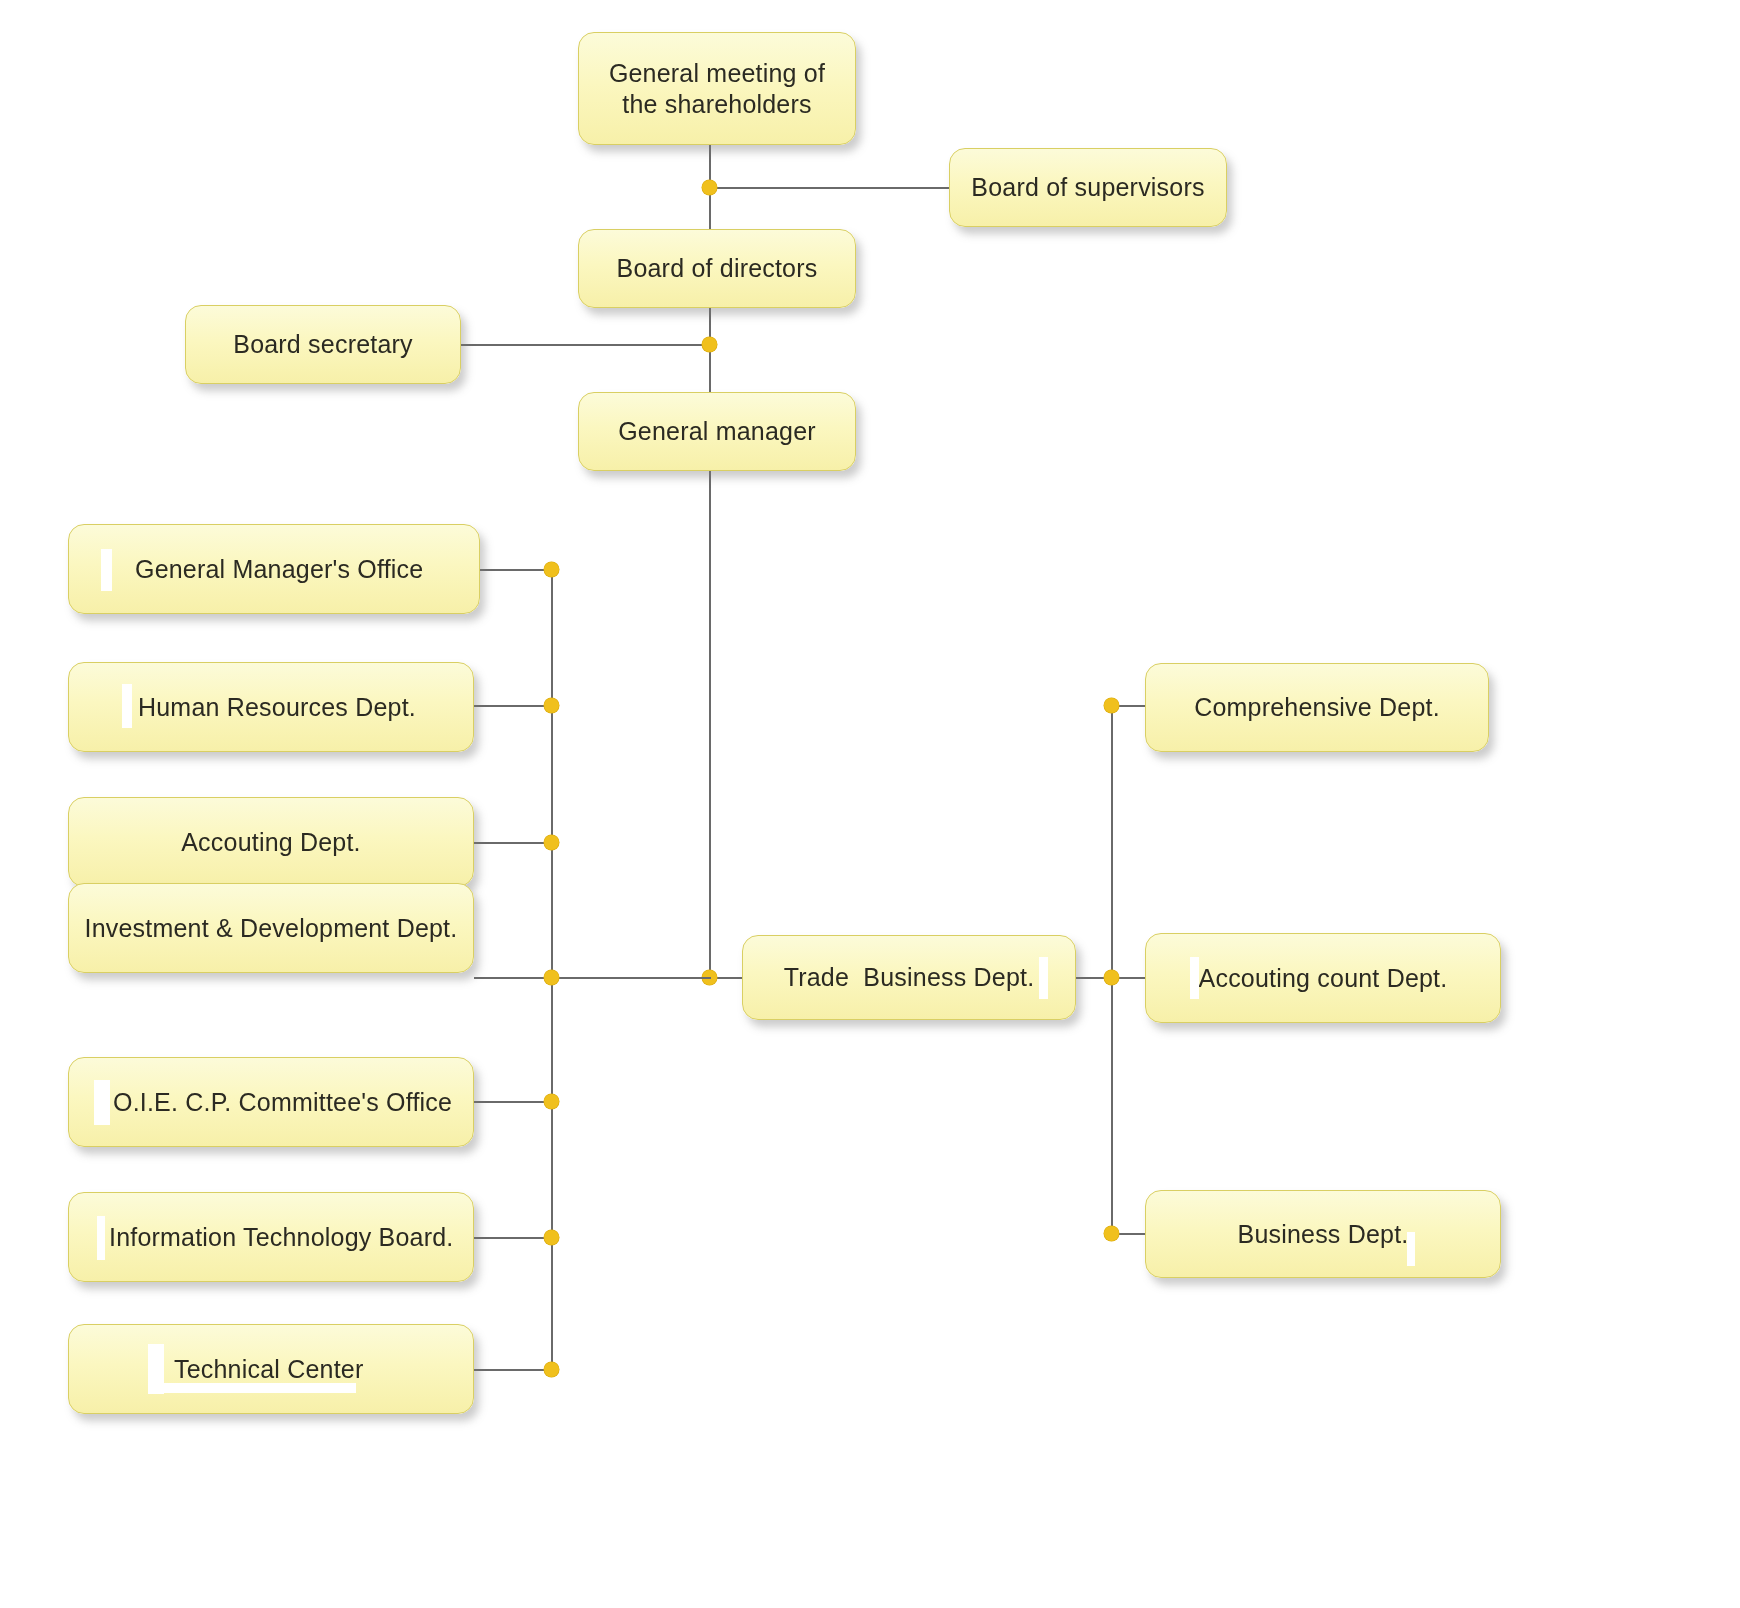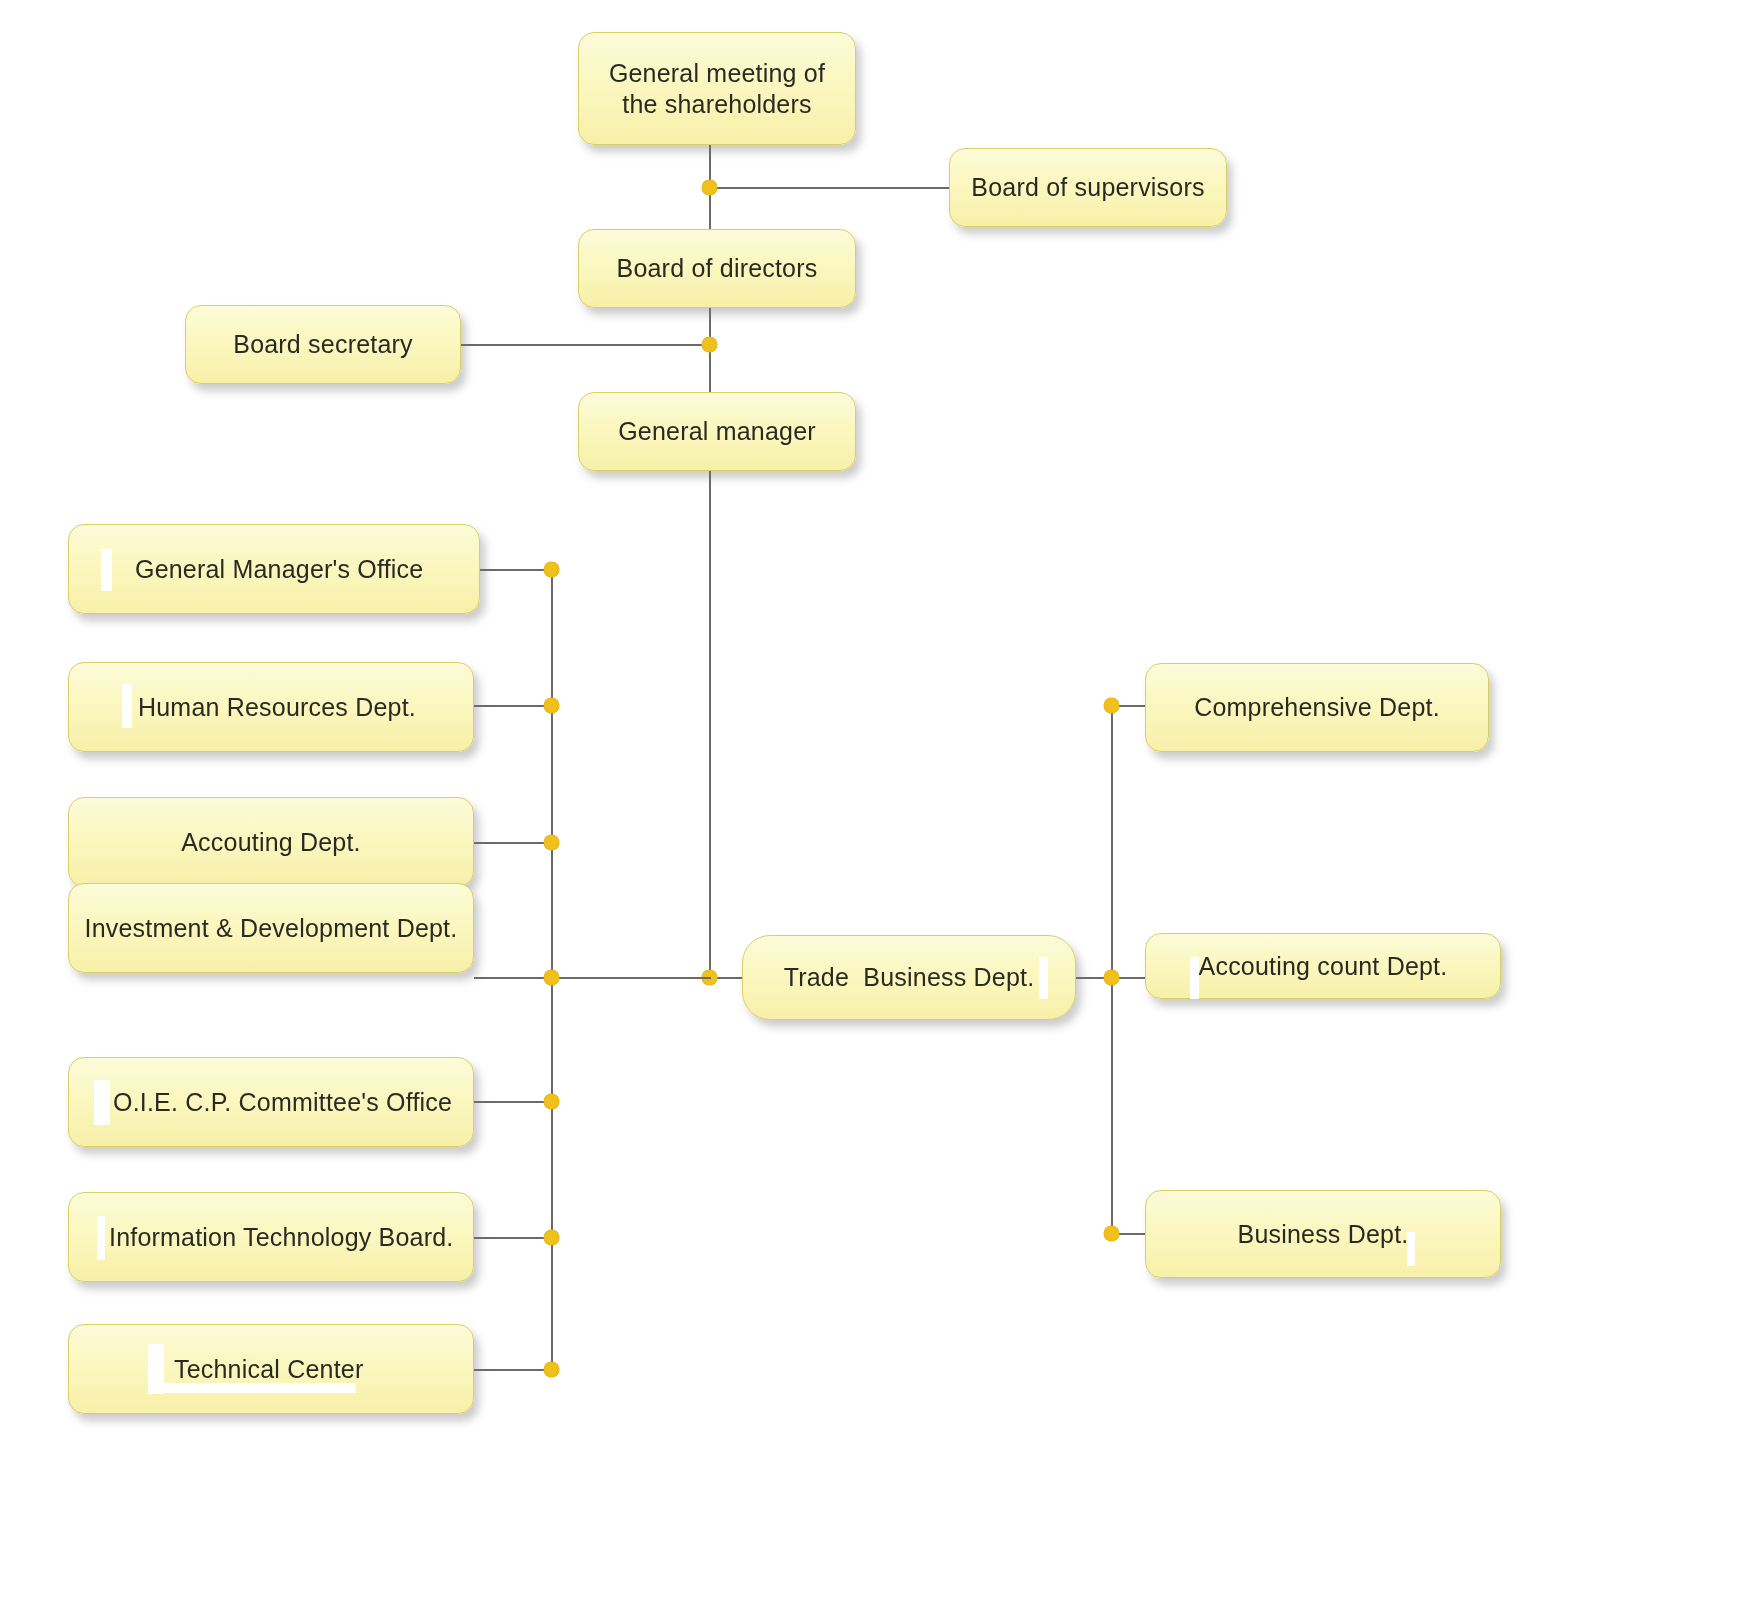--- a/index.html
+++ b/index.html
@@ -173,30 +173,30 @@
     <span class="label">Information Technology Board.</span>
   </div>
   <div class="smudge" style="left:97px; top:1216px; width:8px; height:44px;"></div>
 
   <div class="node left-pad" style="left:68px; top:1324px; width:406px; height:90px; padding-left:105px;">
     <span class="label">Technical Center</span>
   </div>
   <div class="smudge" style="left:148px; top:1344px; width:16px; height:50px;"></div>
   <div class="smudge" style="left:148px; top:1383px; width:208px; height:10px;"></div>
 
-  <div class="node center" style="left:742px; top:935px; width:334px; height:85px; padding:0 14px;border-radius:28px;">
+  <div class="node center" style="left:742px; top:935px; width:334px; height:85px; padding:0 14px;">
     <span class="label">Trade  Business Dept.</span>
   </div>
   <div class="smudge" style="left:1039px; top:957px; width:9px; height:42px;"></div>
 
   <div class="node center" style="left:1145px; top:663px; width:344px; height:89px; padding:0 14px;">
     <span class="label">Comprehensive Dept.</span>
   </div>
 
-  <div class="node center" style="left:1145px; top:933px; width:356px; height:66px; padding:0 20px;">
+  <div class="node center" style="left:1145px; top:933px; width:356px; height:90px; padding:0 20px;">
     <span class="label">Accouting count Dept.</span>
   </div>
   <div class="smudge" style="left:1190px; top:957px; width:9px; height:42px;"></div>
 
   <div class="node center" style="left:1145px; top:1190px; width:356px; height:88px; padding:0 4px;">
     <span class="label">Business Dept.</span>
   </div>
   <div class="smudge" style="left:1407px; top:1232px; width:8px; height:34px;"></div>
 
 </div>

